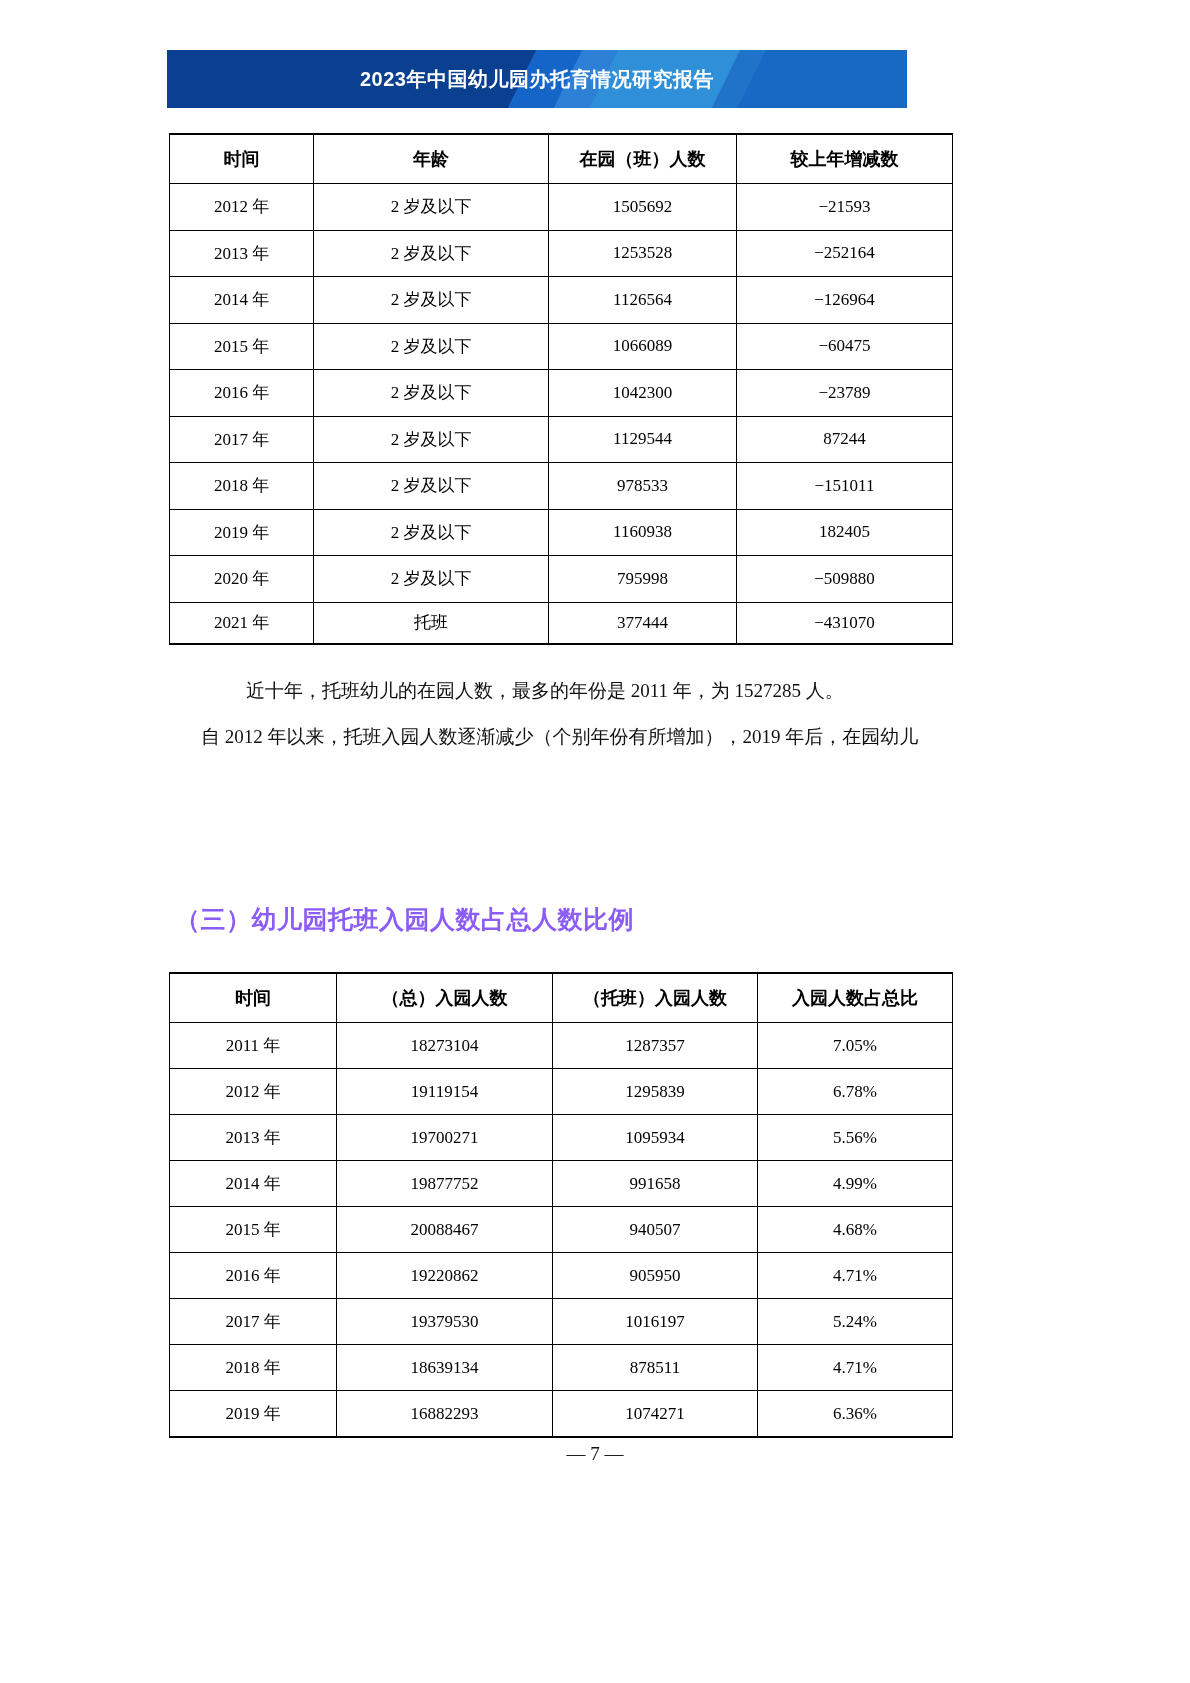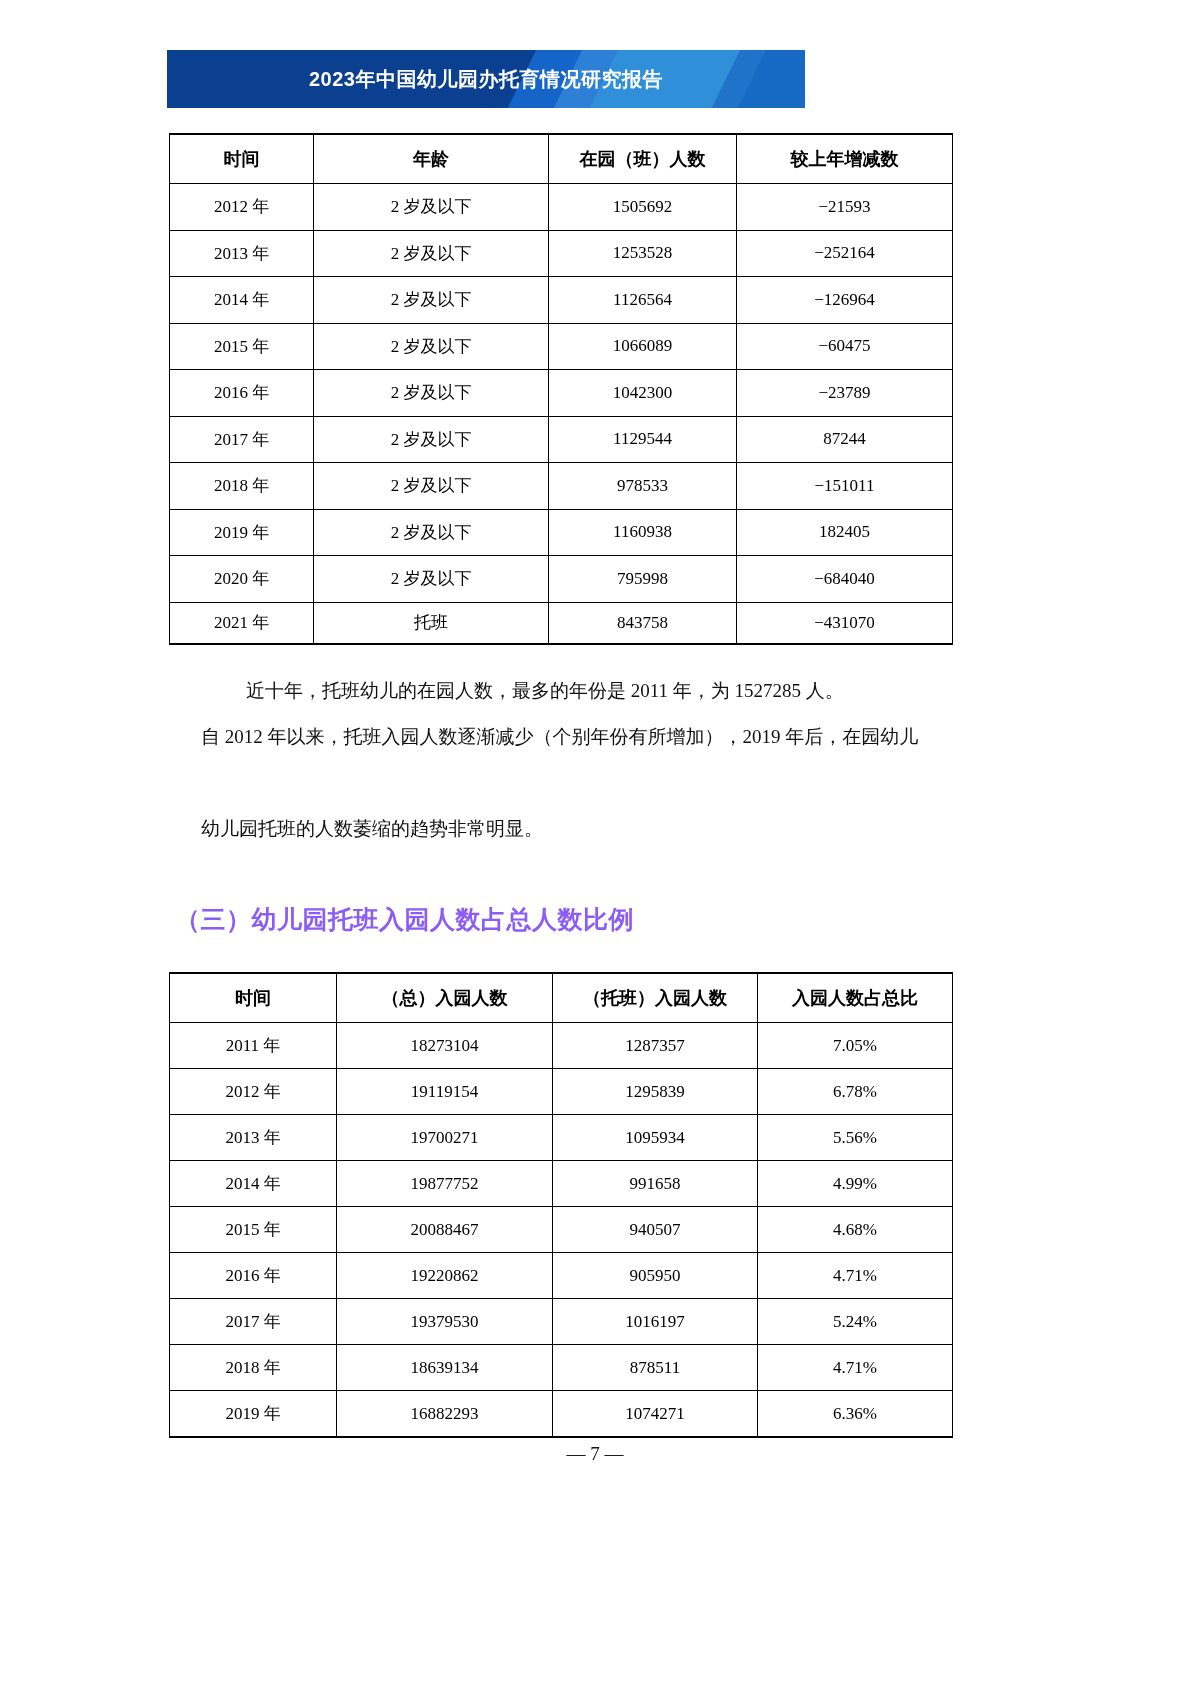--- a/index.html
+++ b/index.html
@@ -21,21 +21,21 @@
     width: 1190px;
     height: 1683px;
     box-sizing: border-box;
   }
 
   
   .banner {
     position: absolute;
     left: 167px;
     top: 50px;
-    width: 638px;
+    width: 740px;
     height: 58px;
     overflow: hidden;
     background: #0b3f8f;
   }
   .banner .stripe {
     position: absolute;
     top: -20px;
     height: 110px;
     transform: skewX(-26deg);
   }
@@ -232,34 +232,33 @@
       <tr>
         <td>2019 年</td>
         <td>2 岁及以下</td>
         <td>1160938</td>
         <td>182405</td>
       </tr>
       <tr>
         <td>2020 年</td>
         <td>2 岁及以下</td>
         <td>795998</td>
-        <td>−684040</td>
+        <td>−509880</td>
       </tr>
       <tr>
         <td class="outer-bottom">2021 年</td>
         <td class="outer-bottom">托班</td>
-        <td class="outer-bottom">843758</td>
+        <td class="outer-bottom">377444</td>
         <td class="outer-bottom">−431070</td>
       </tr>
     </tbody>
   </table>
 
   <div class="para" id="p1">近十年，托班幼儿的在园人数，最多的年份是 2011 年，为 1527285 人。</div>
   <div class="para" id="p2a">自 2012 年以来，托班入园人数逐渐减少（个别年份有所增加），2019 年后，在园幼儿</div>
-  <div class="para" id="p3">幼儿园托班的人数萎缩的趋势非常明显。</div>
 
   <div class="section-heading">（三）幼儿园托班入园人数占总人数比例</div>
 
   <table class="doc-table" id="table2">
     <colgroup>
       <col class="c1">
         <col class="c2">
         <col class="c3">
         <col class="c4">
     </colgroup>

